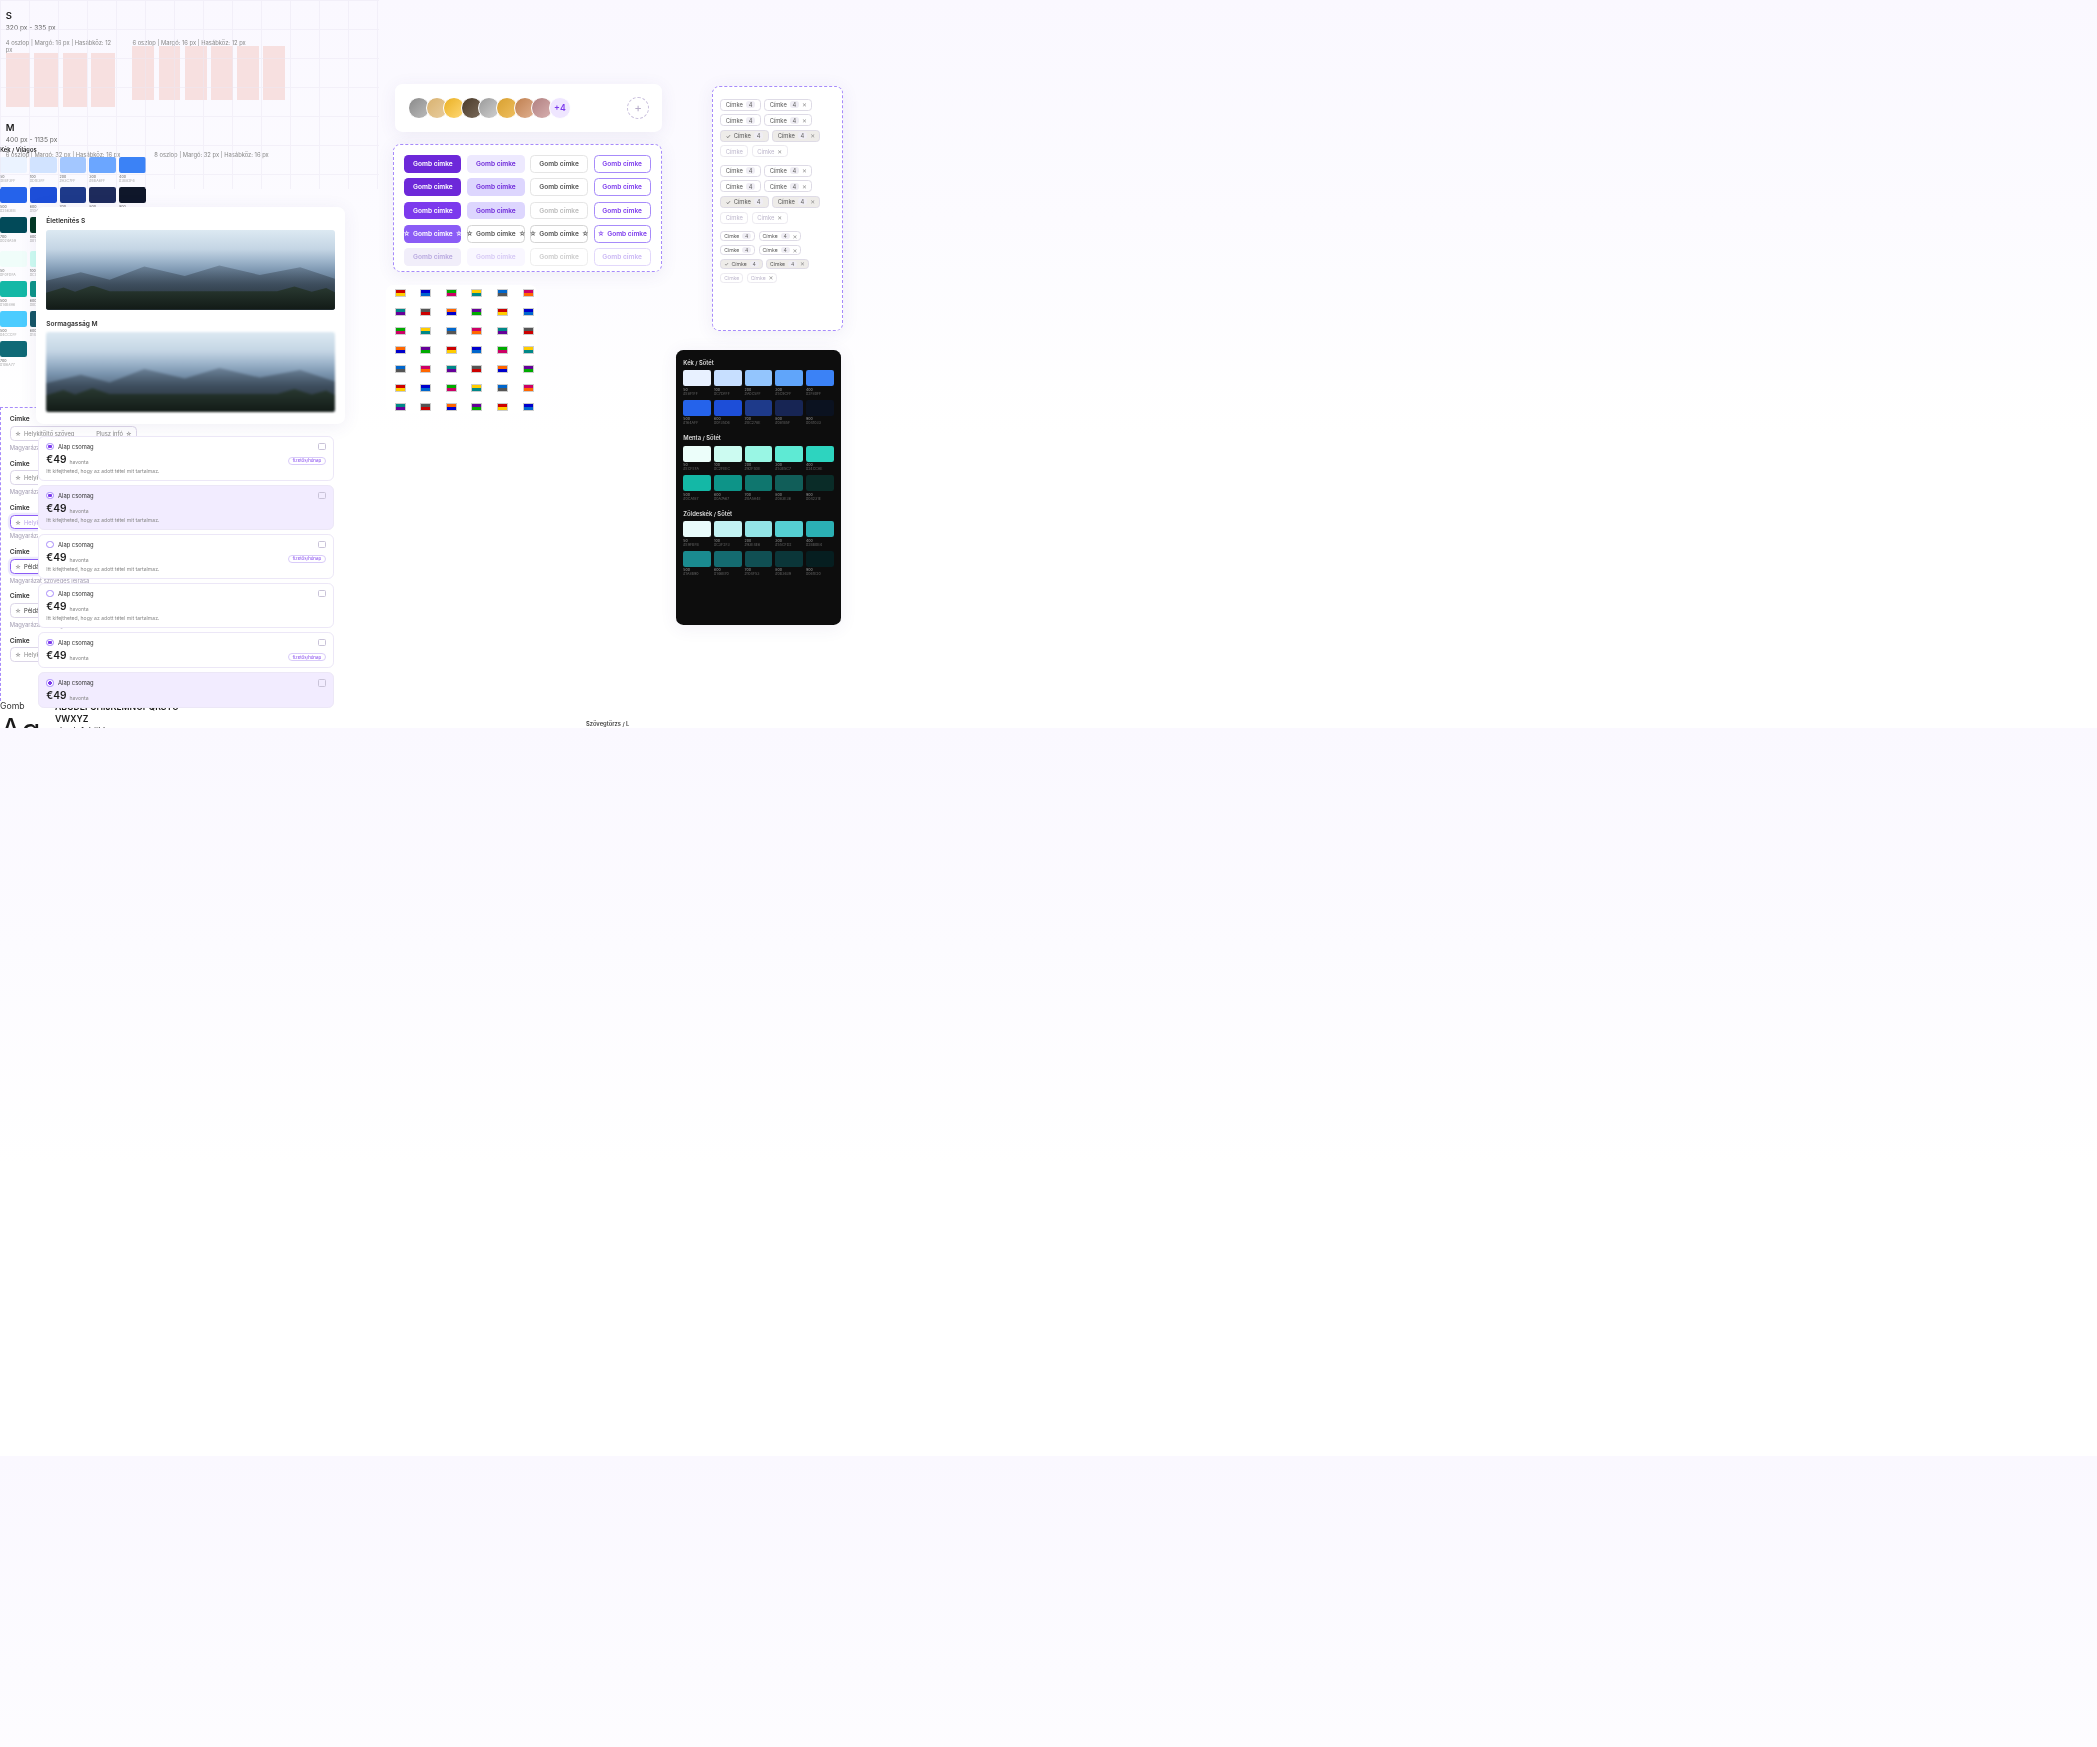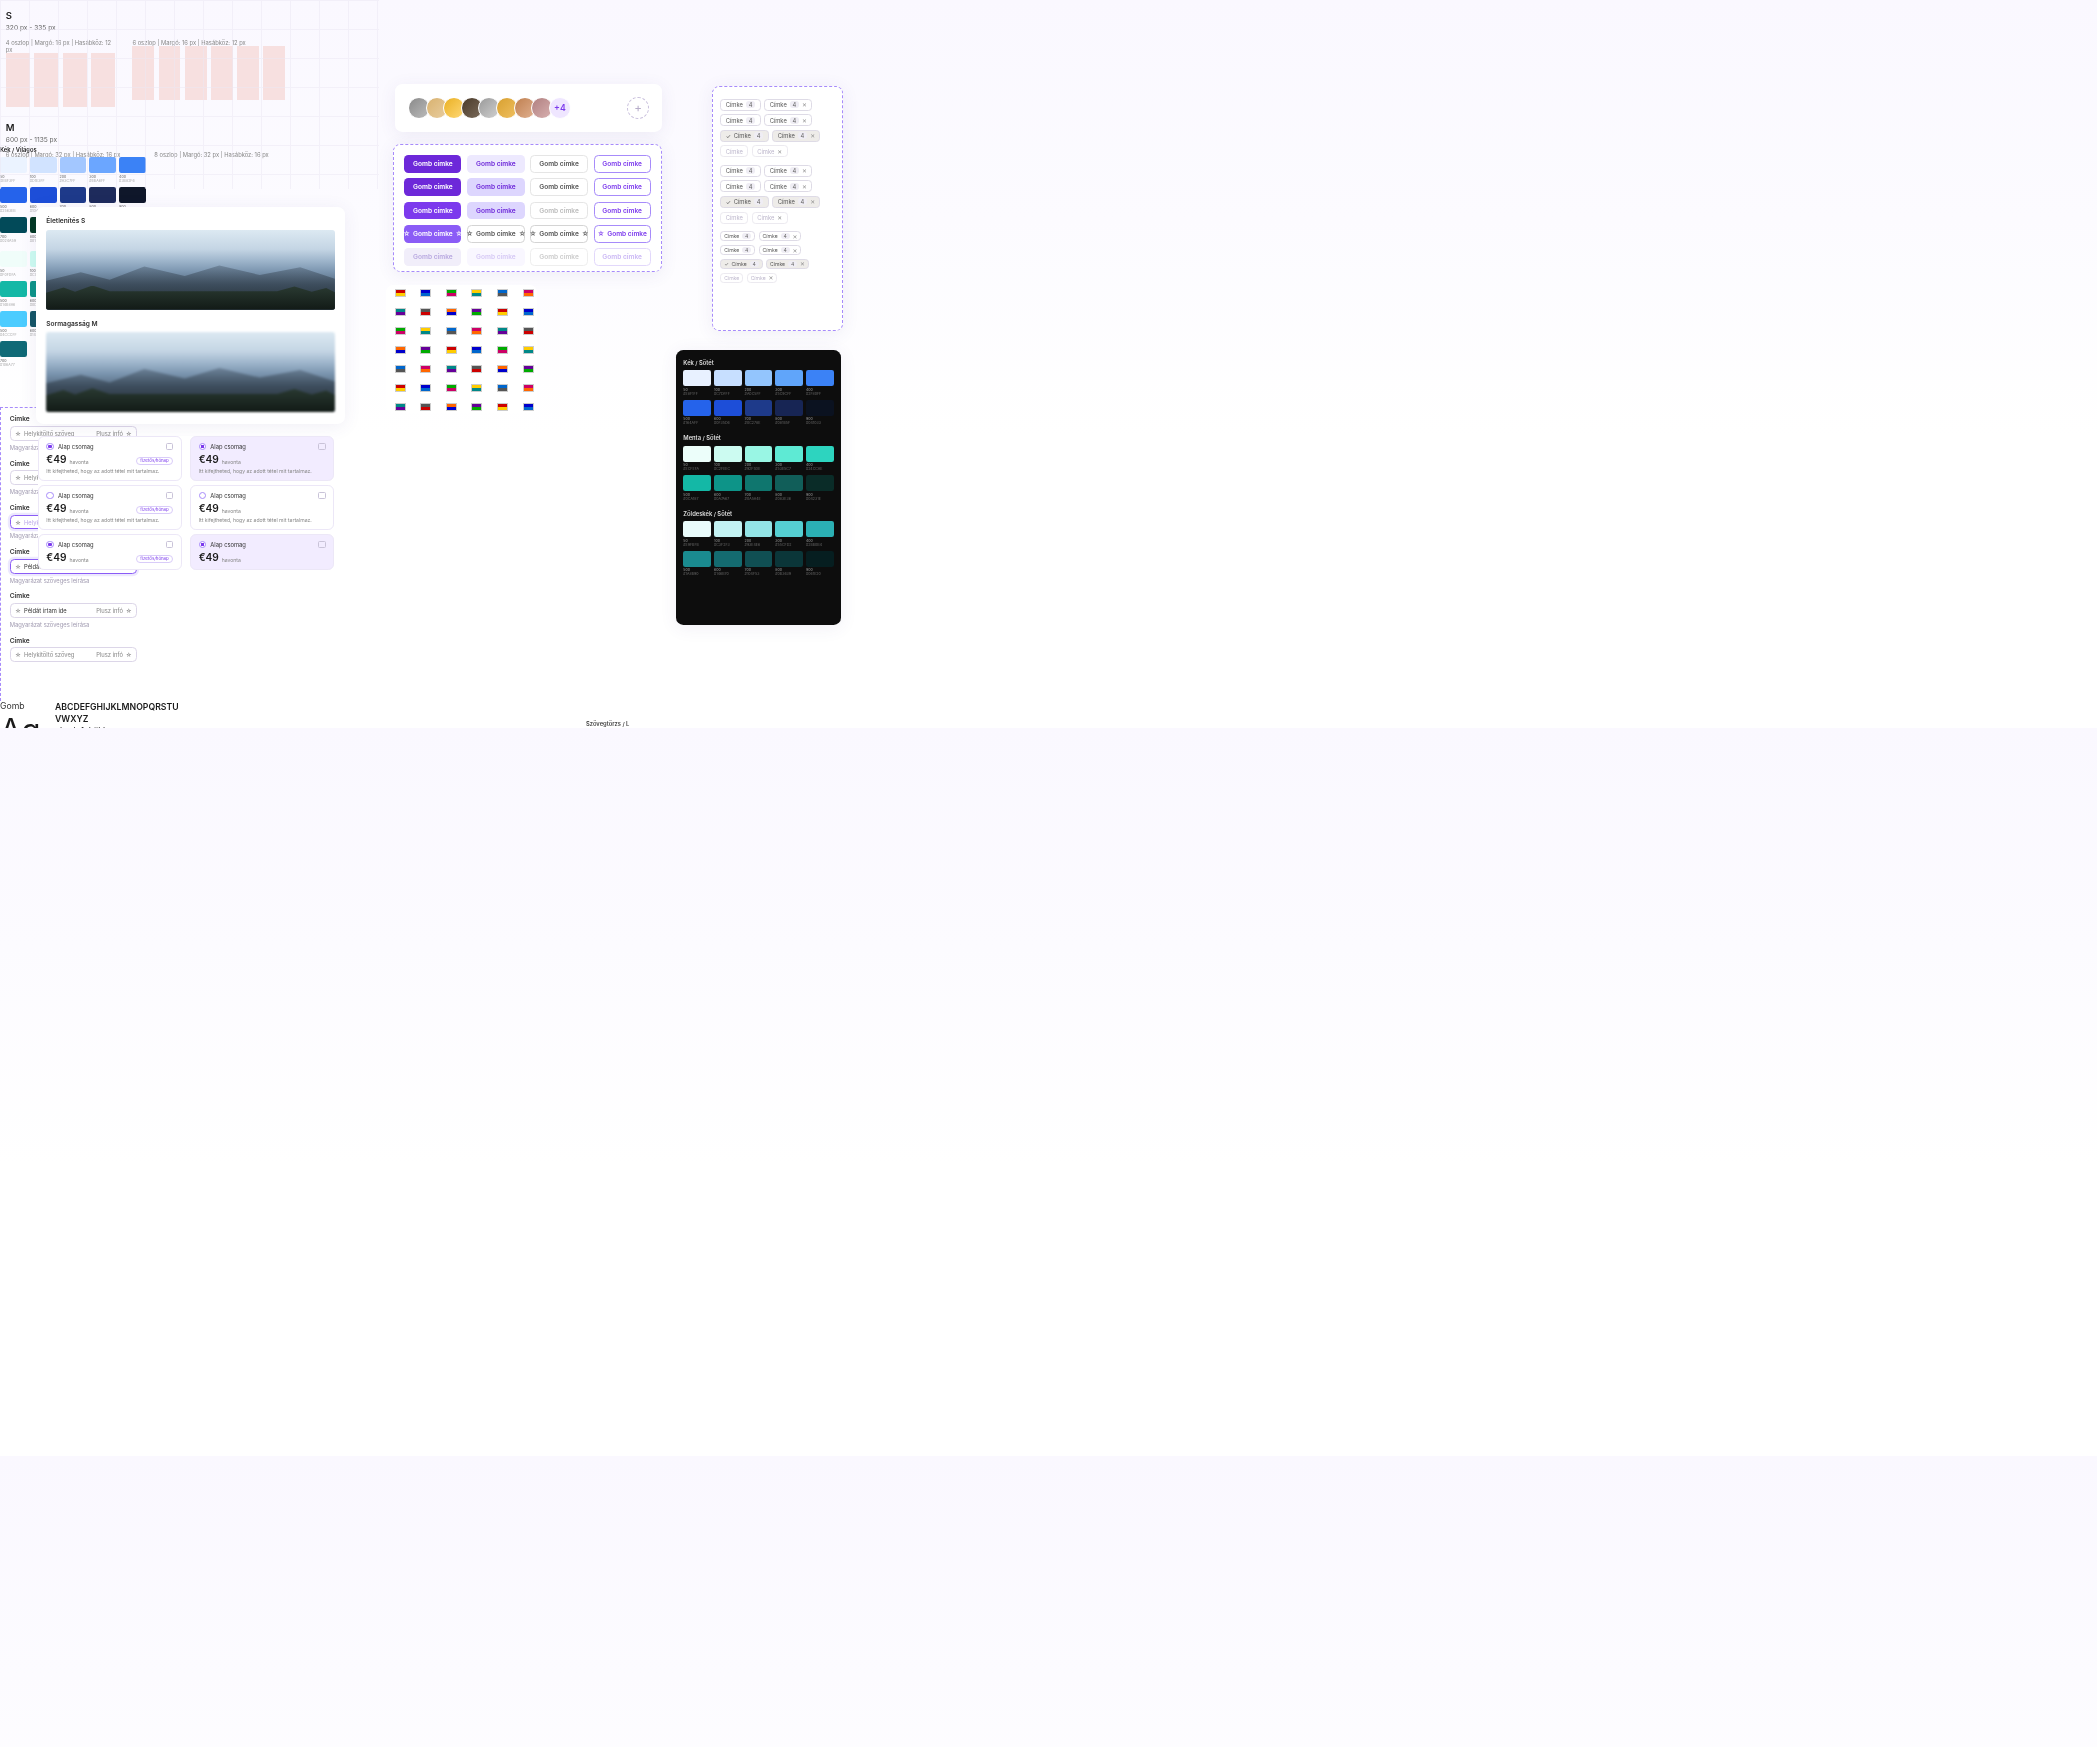--- a/index.html
+++ b/index.html
@@ -66,21 +66,21 @@
   .img-lab{font-size:6.6px;font-weight:600;color:#333;margin-bottom:4.4px;}
   .img-box{width:100%;height:80px;border-radius:2.9px;background:
     linear-gradient(180deg,#dce9f2 0%,#c4d5e4 24%,#9fb6cc 38%,#7b95af 52%,#566c82 68%,#3d4e5c 100%);
     position:relative;overflow:hidden;}
   .mtn{position:absolute;left:0;right:0;bottom:0;height:60%;
     background:linear-gradient(180deg,rgba(82,100,120,.4),rgba(30,40,48,.9));
     clip-path:polygon(0 40%,12% 22%,22% 38%,34% 10%,48% 30%,60% 8%,74% 28%,88% 12%,100% 36%,100% 100%,0 100%);}
   .trees{position:absolute;bottom:0;left:0;right:0;height:30%;background:linear-gradient(180deg,#2a3a32,#121a16);clip-path:polygon(0 30%,6% 8%,10% 26%,16% 0%,22% 24%,80% 24%,86% 4%,92% 26%,97% 10%,100% 28%,100% 100%,0 100%);}
 
   
-  .pricing-card{left:38px;top:436px;width:296px;height:131px;display:grid;grid-template-columns:1fr 1fr;grid-auto-rows:auto;gap:4.4px 8.7px;}
+  .pricing-card{left:38px;top:436px;width:296px;height:131px;display:grid;grid-template-columns:1fr;grid-auto-rows:auto;gap:4.4px 8.7px;}
   .price-box{background:#fff;border:0.7px solid #ece7f7;border-radius:5.8px;padding:5.8px 7.3px;display:flex;flex-direction:column;gap:2.9px;position:relative;}
   .price-box.sel{background:#f2ecff;}
   .pb-head{display:flex;align-items:center;gap:4.4px;font-size:5.8px;color:#333;}
   .rad{width:7.3px;height:7.3px;border:1.1px solid #a78bfa;border-radius:50%;display:inline-block;}
   .rad.fill{background:radial-gradient(circle,#7c3aed 45%,#fff 50%);}
   .chk{width:7.3px;height:7.3px;border:1.1px solid #c9c3d8;border-radius:1.5px;display:inline-block;margin-left:auto;}
   .price-line{display:flex;align-items:flex-end;gap:2.9px;}
   .price-val{font-size:10.2px;font-weight:600;}
   .price-per{font-size:5.1px;color:#888;}
   .price-badge{margin-left:auto;font-size:4.4px;color:#7c3aed;border:0.7px solid #d9ccf9;border-radius:5.8px;padding:0.7px 3.6px;}
@@ -418,21 +418,21 @@
           <div class="gs-bar"></div>
           <div class="gs-bar"></div>
           <div class="gs-bar"></div>
           <div class="gs-bar"></div>
           <div class="gs-bar"></div>
         </div>
     </div>
   </div>
   <div style="height:10.2px"></div>
   <div class="gs-h">M</div>
-  <div class="gs-sub">600 px - 1135 px</div>
+  <div class="gs-sub">400 px - 1135 px</div>
   <div class="gs-cols">
     <div style="flex:1">
         <div class="gs-colmeta">6 oszlop | Margó: 32 px | Hasábköz: 16 px</div>
       </div>
     <div style="flex:1">
         <div class="gs-colmeta">8 oszlop | Margó: 32 px | Hasábköz: 16 px</div>
       </div>
   </div>
 </div>
 

